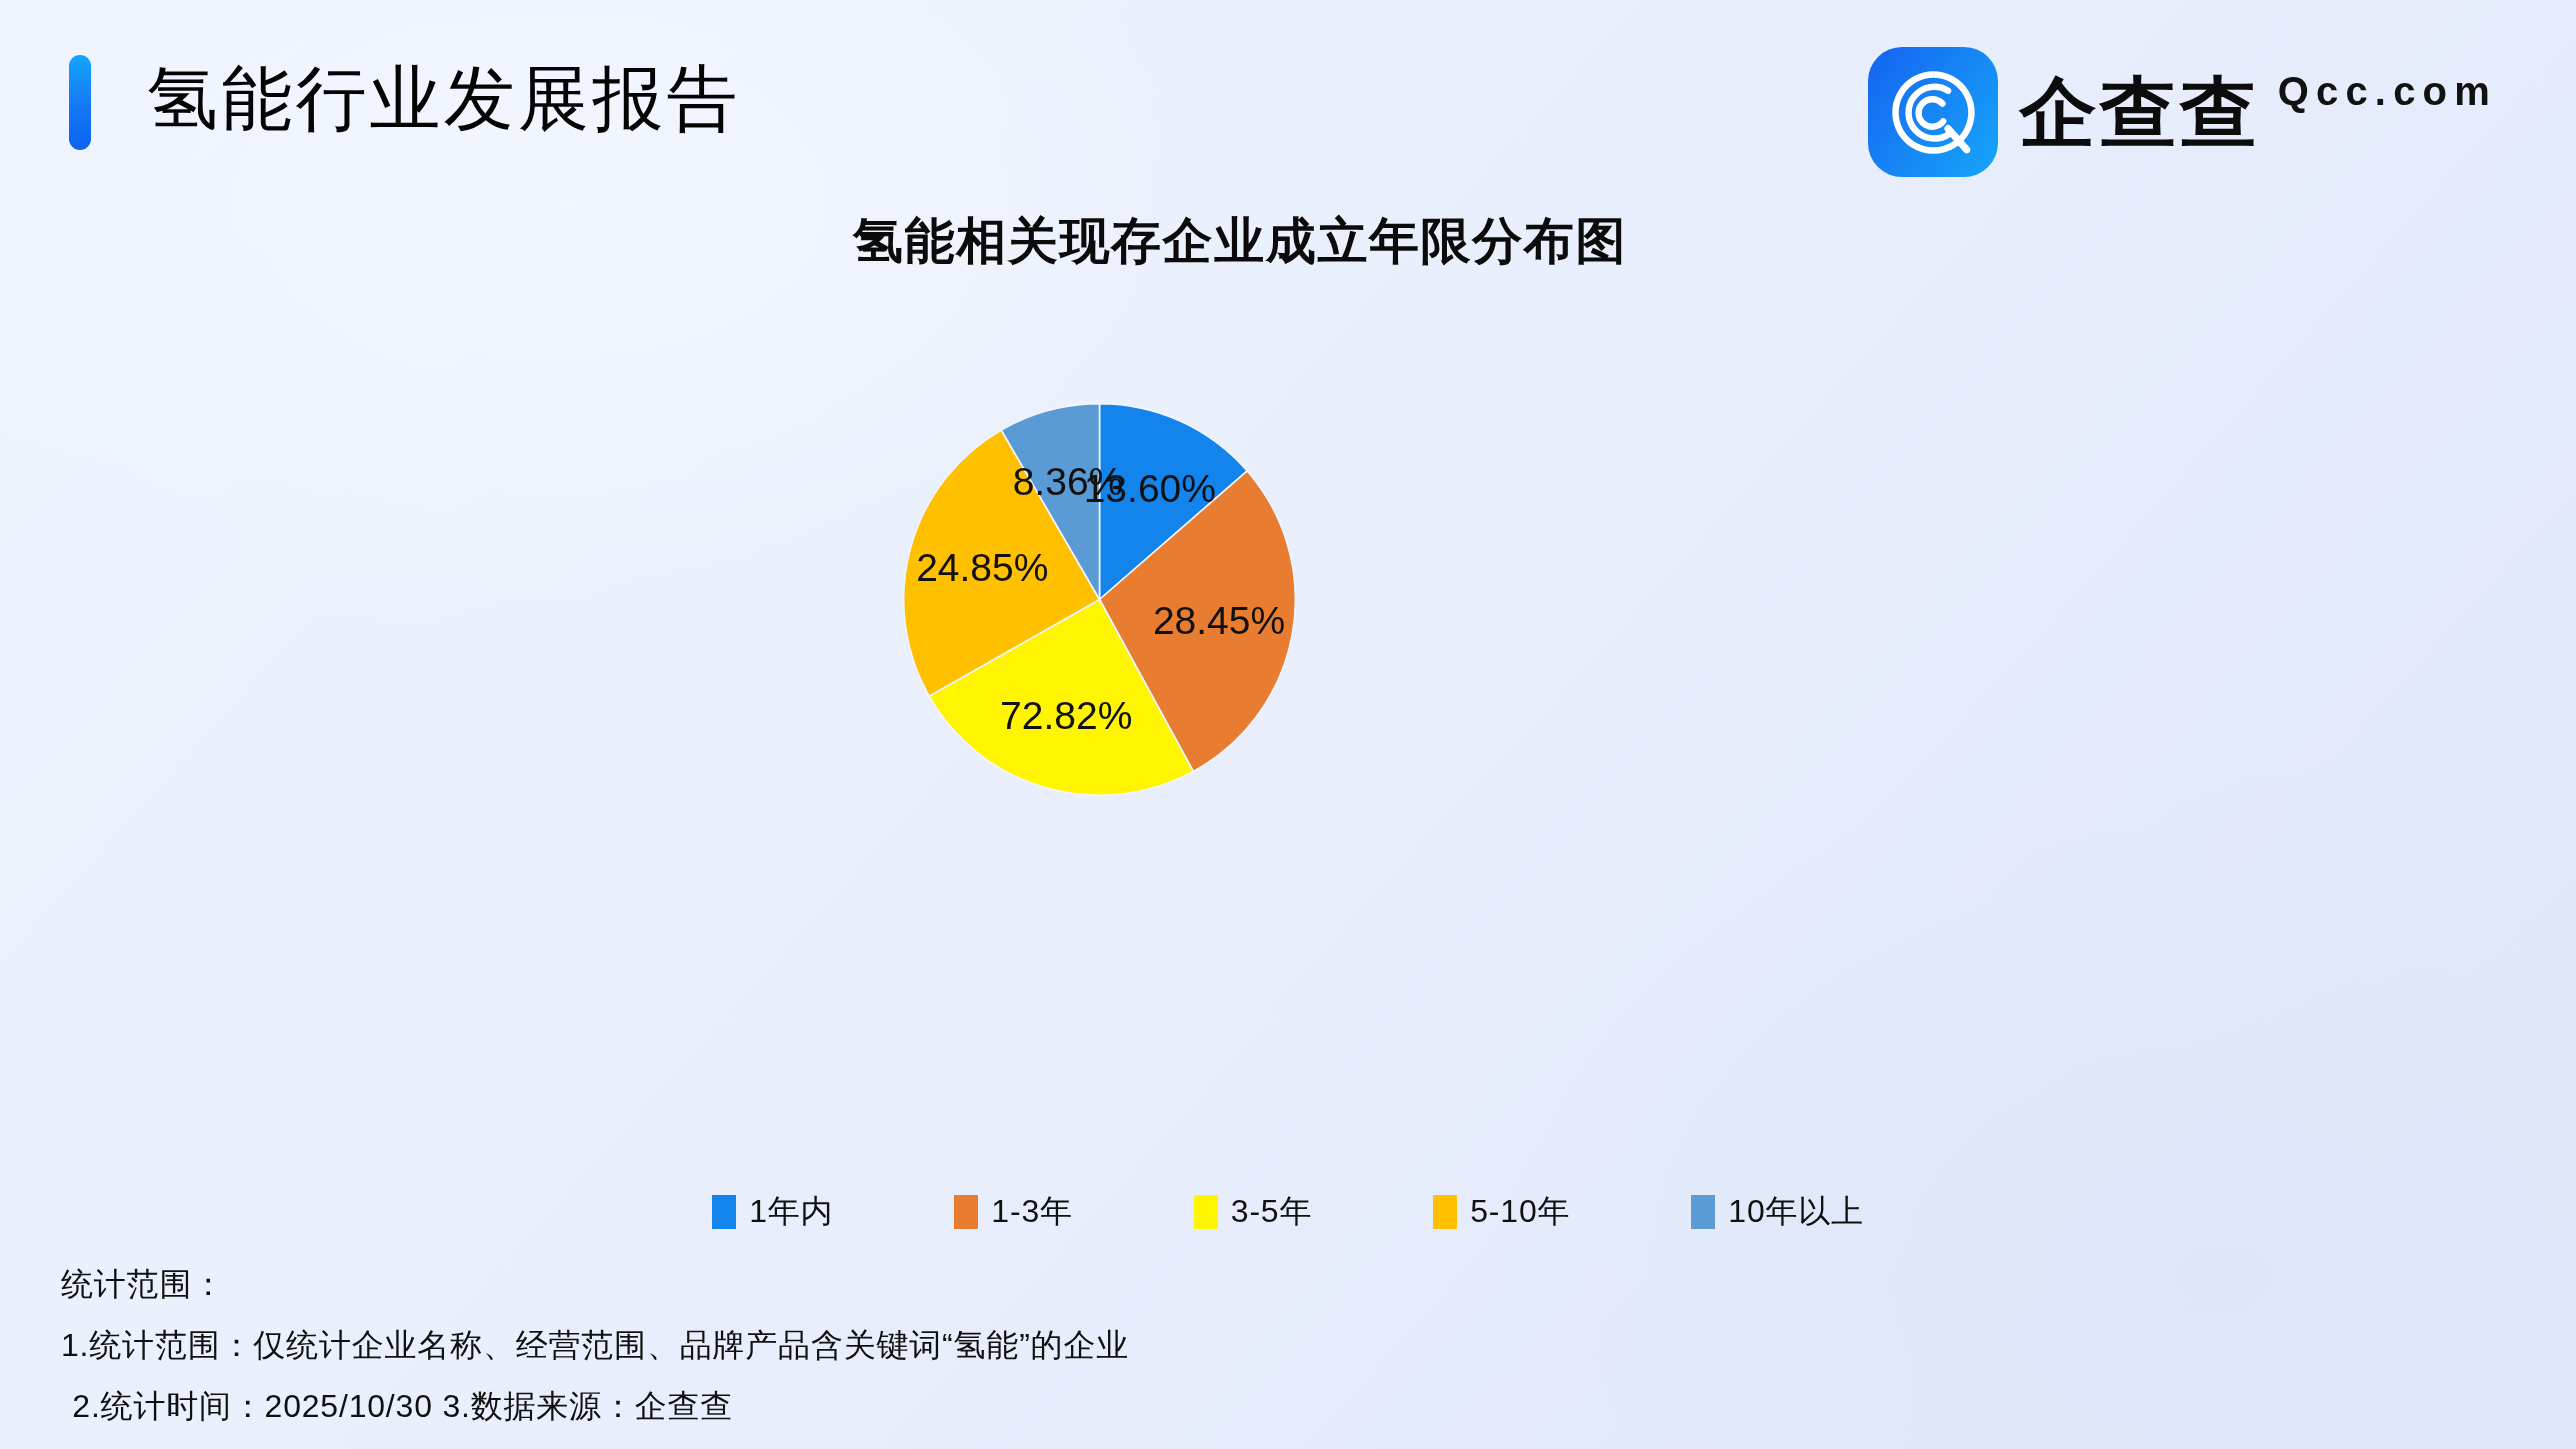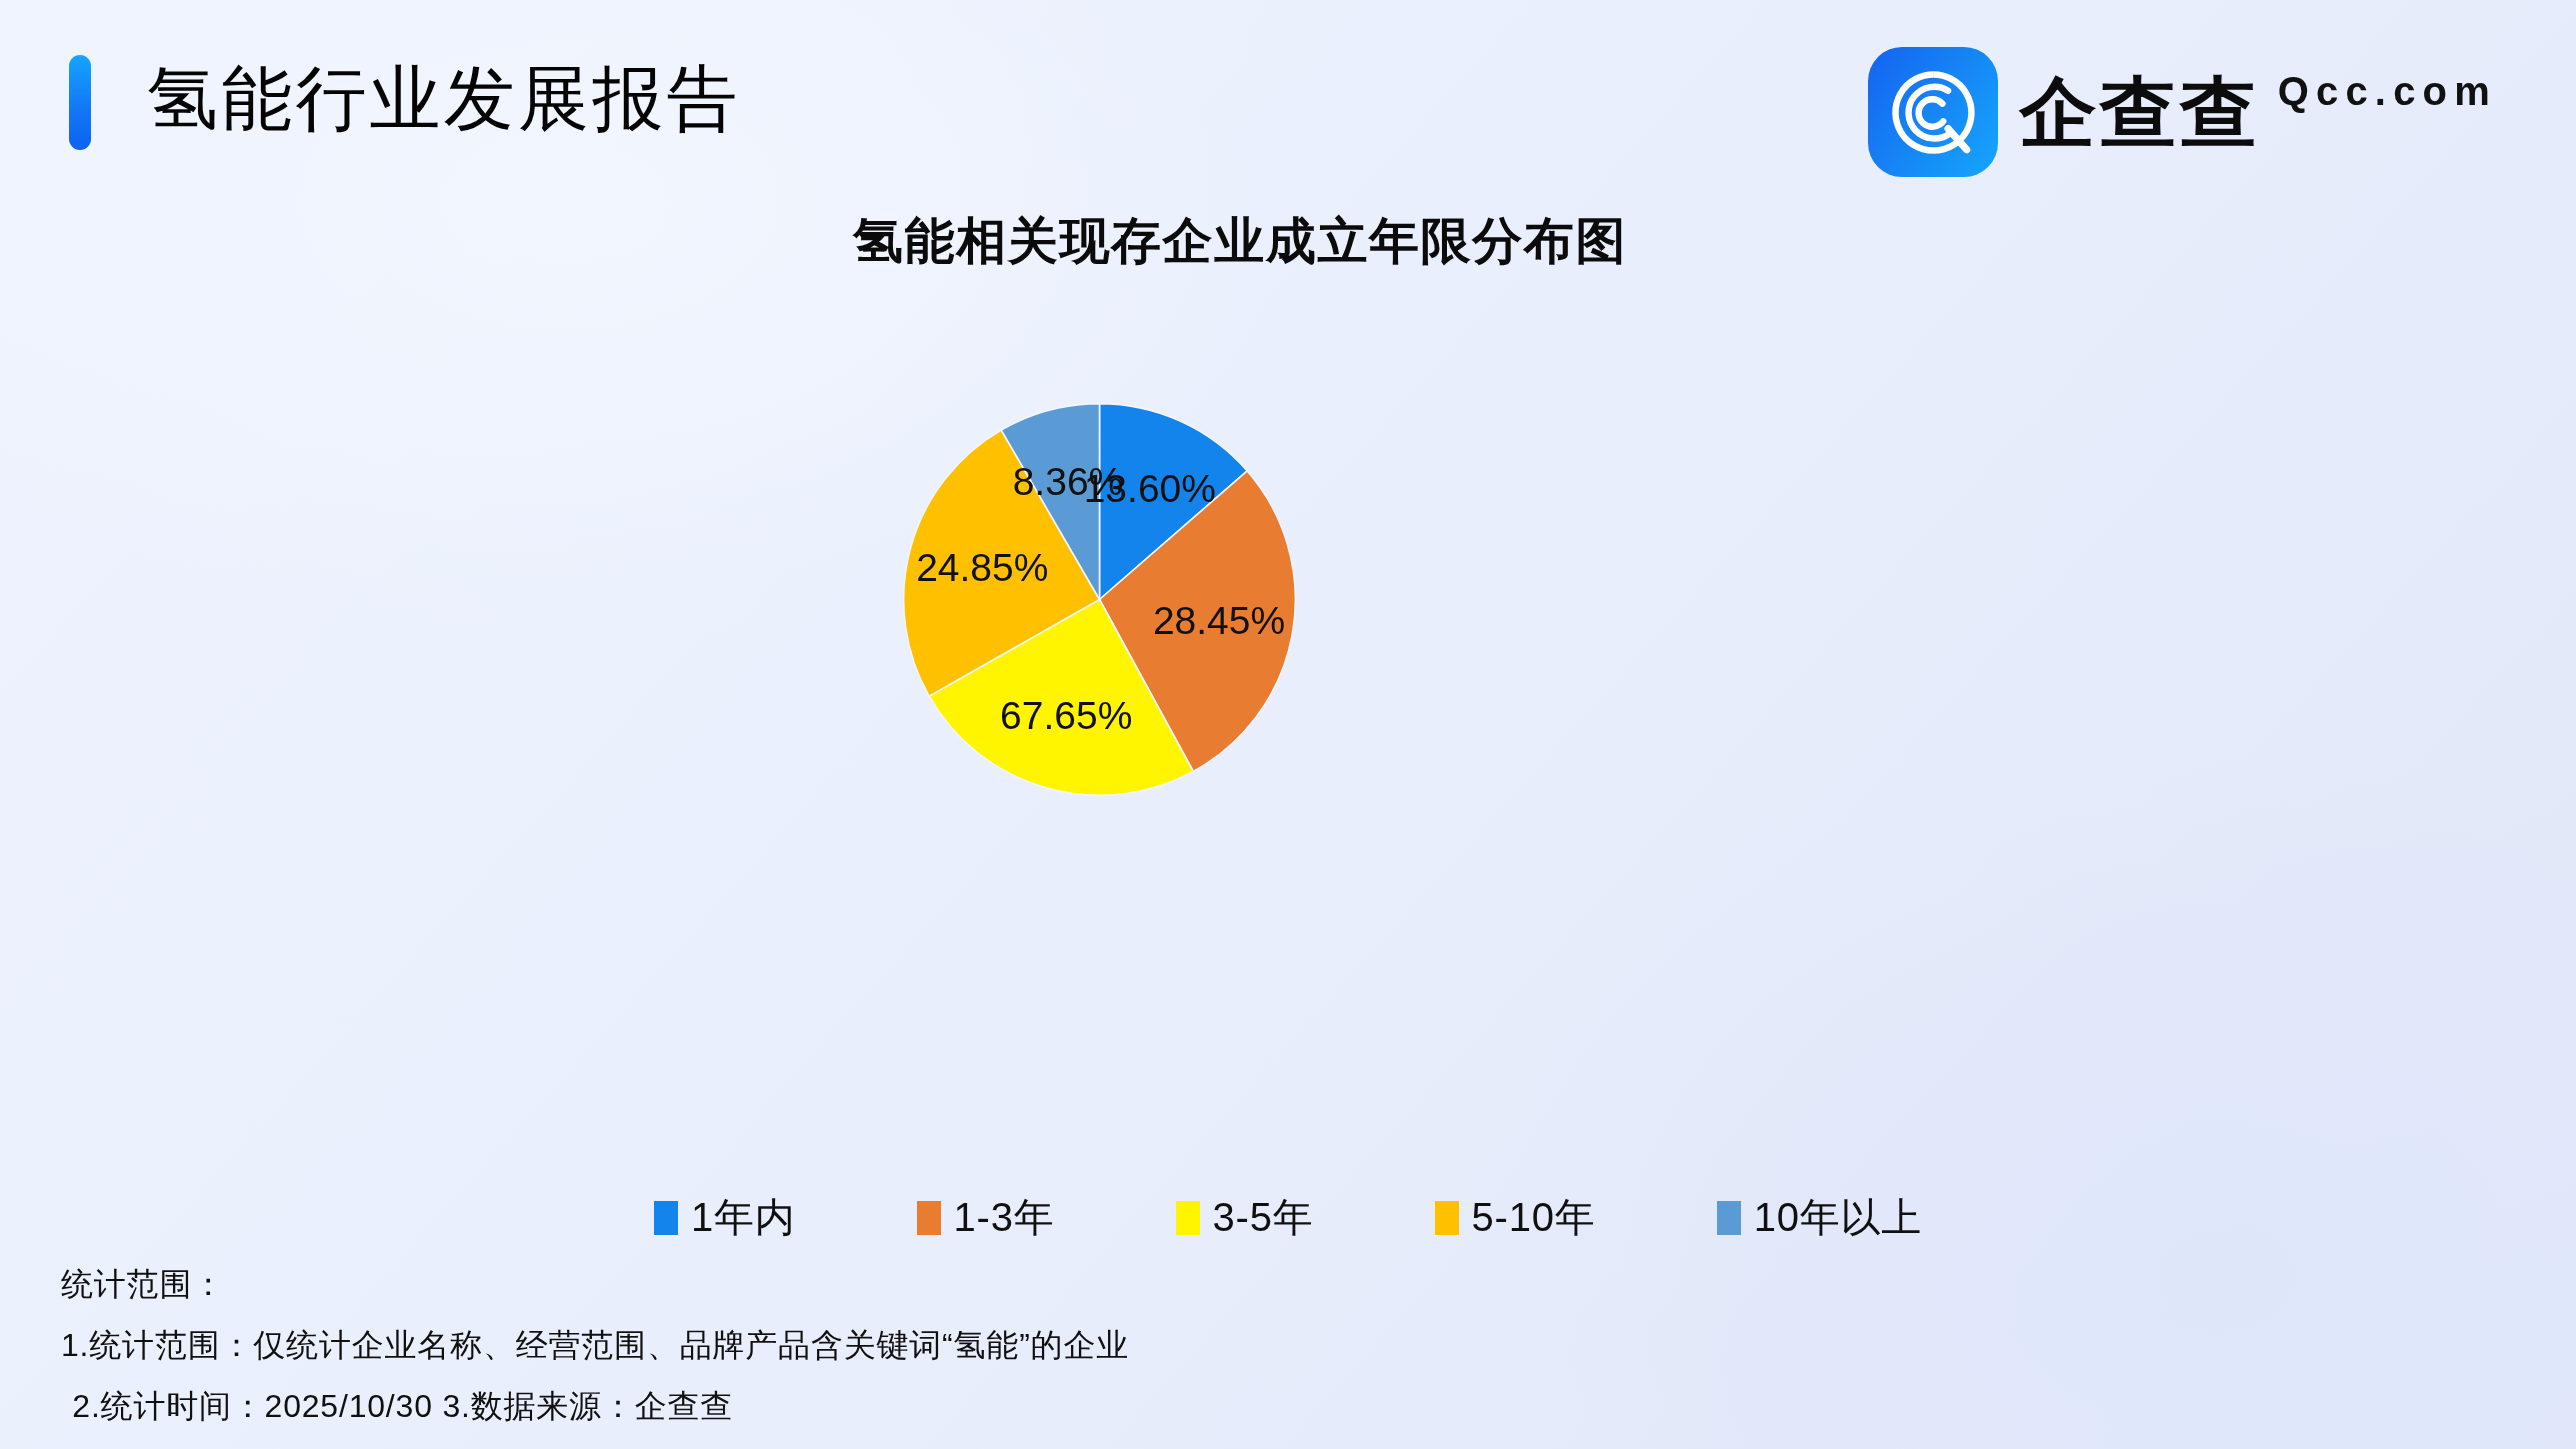--- a/index.html
+++ b/index.html
@@ -140,21 +140,21 @@
     display: flex;
     align-items: center;
     gap: 13px;
   }
   .legend-swatch {
     width: 24px;
     height: 34px;
     flex: none;
   }
   .legend-label {
-    font-size: 40px;
+    font-size: 32px;
     color: #101010;
     white-space: nowrap;
     letter-spacing: 0.8px;
   }
 
   
   .notes {
     position: absolute;
     left: 61px;
     top: 1254px;
@@ -203,21 +203,21 @@
   <div class="pie-wrap">
     <svg class="pie-svg" id="pie-svg" width="403" height="403" viewBox="0 0 500 500">
         <path d="M 250 250 L 250.00000000000003 7 A 243 243 0 0 1 433.28308551887324 90.4496613520316 Z" fill="#1484ED" stroke="#F2F5FD" stroke-width="2"></path>
         <path d="M 250 250 L 433.28308551887324 90.4496613520316 A 243 243 0 0 1 366.39658754267685 463.3092459515526 Z" fill="#E87D32" stroke="#F2F5FD" stroke-width="2"></path>
         <path d="M 250 250 L 366.39658754267685 463.3092459515526 A 243 243 0 0 1 38.62061965161581 369.86558122969717 Z" fill="#FFF500" stroke="#F2F5FD" stroke-width="2"></path>
         <path d="M 250 250 L 38.62061965161581 369.86558122969717 A 243 243 0 0 1 128.14756811529713 39.75969738467401 Z" fill="#FFC000" stroke="#F2F5FD" stroke-width="2"></path>
         <path d="M 250 250 L 128.14756811529713 39.75969738467401 A 243 243 0 0 1 250.00000000000017 7 Z" fill="#5B9BD5" stroke="#F2F5FD" stroke-width="2"></path>
       </svg>
   <div class="slice-label" style="left: 62.486%; top: 22.5767%;">13.60%</div>
       <div class="slice-label" style="left: 79.6586%; top: 55.3204%;">28.45%</div>
-      <div class="slice-label" style="left: 41.739%; top: 78.9775%;">67.65%</div>
+      <div class="slice-label" style="left: 41.739%; top: 78.9775%;">72.82%</div>
       <div class="slice-label" style="left: 20.9185%; top: 42.1129%;">24.85%</div>
       <div class="slice-label" style="left: 42.1769%; top: 20.9013%;">8.36%</div>
     </div>
 
   <div class="legend" id="legend">
       <div class="legend-item">
         <span class="legend-swatch" style="background: rgb(20, 132, 237);"></span>
         <span class="legend-label">1年内</span>
       </div>
       <div class="legend-item">

